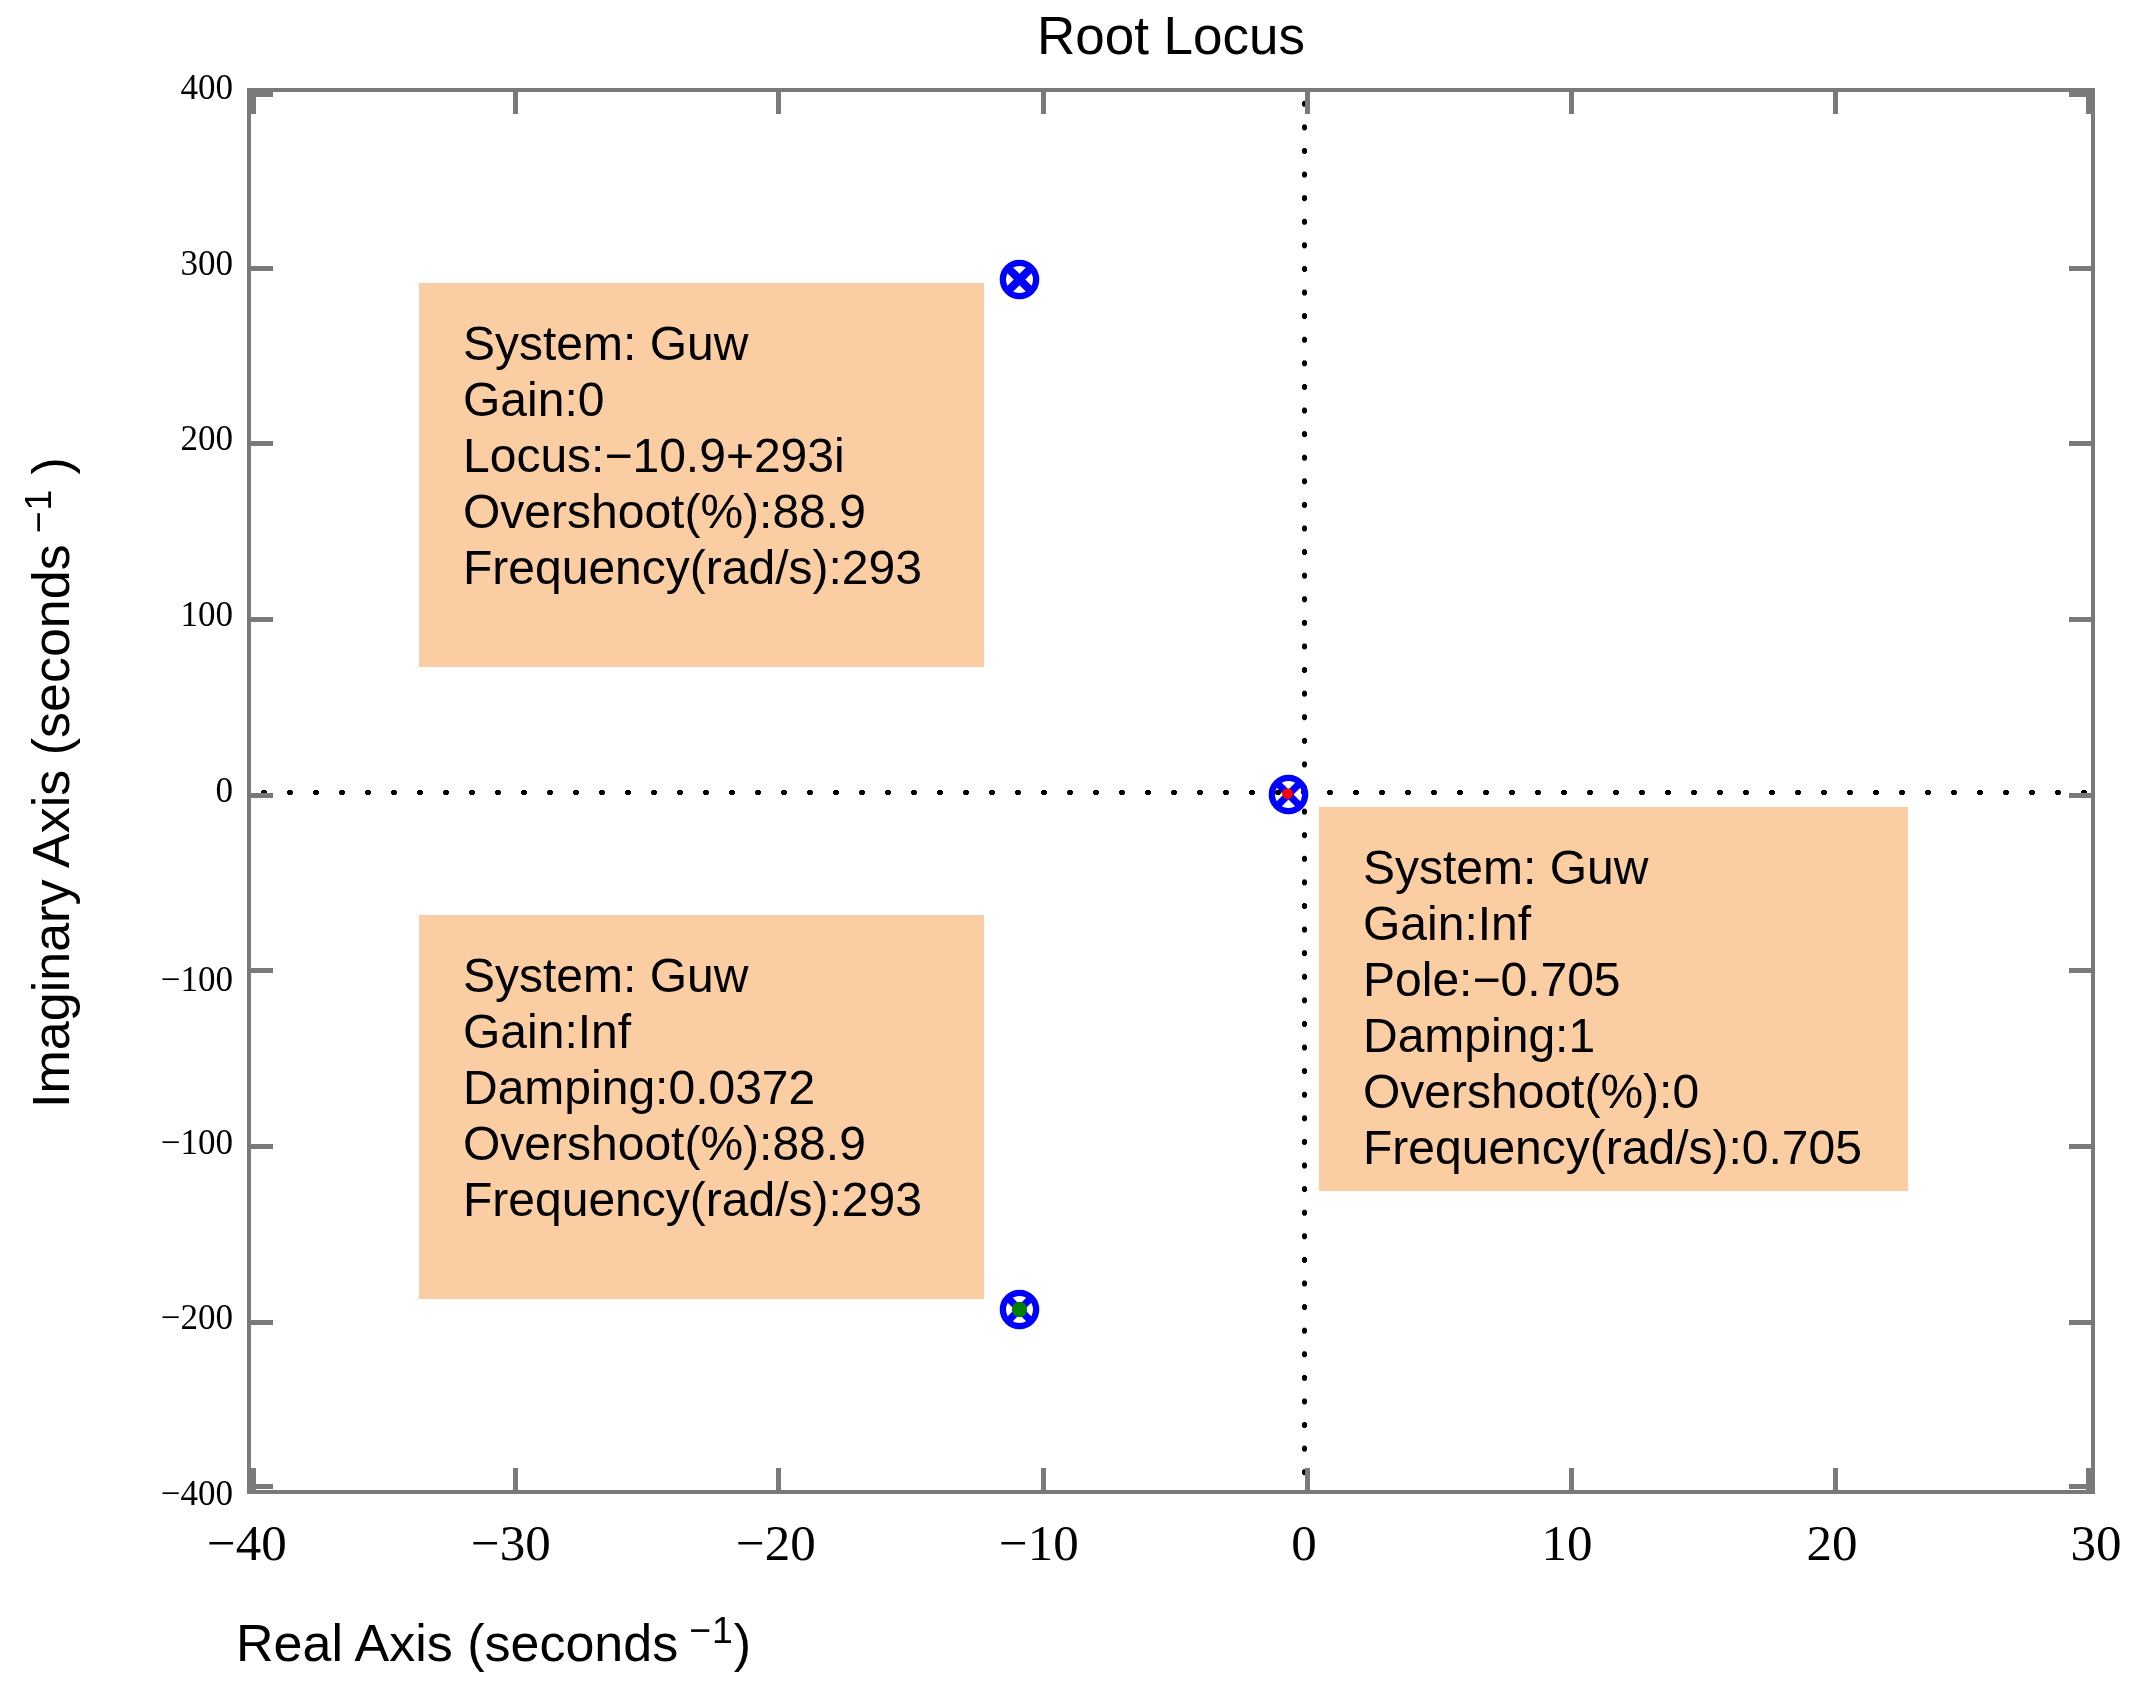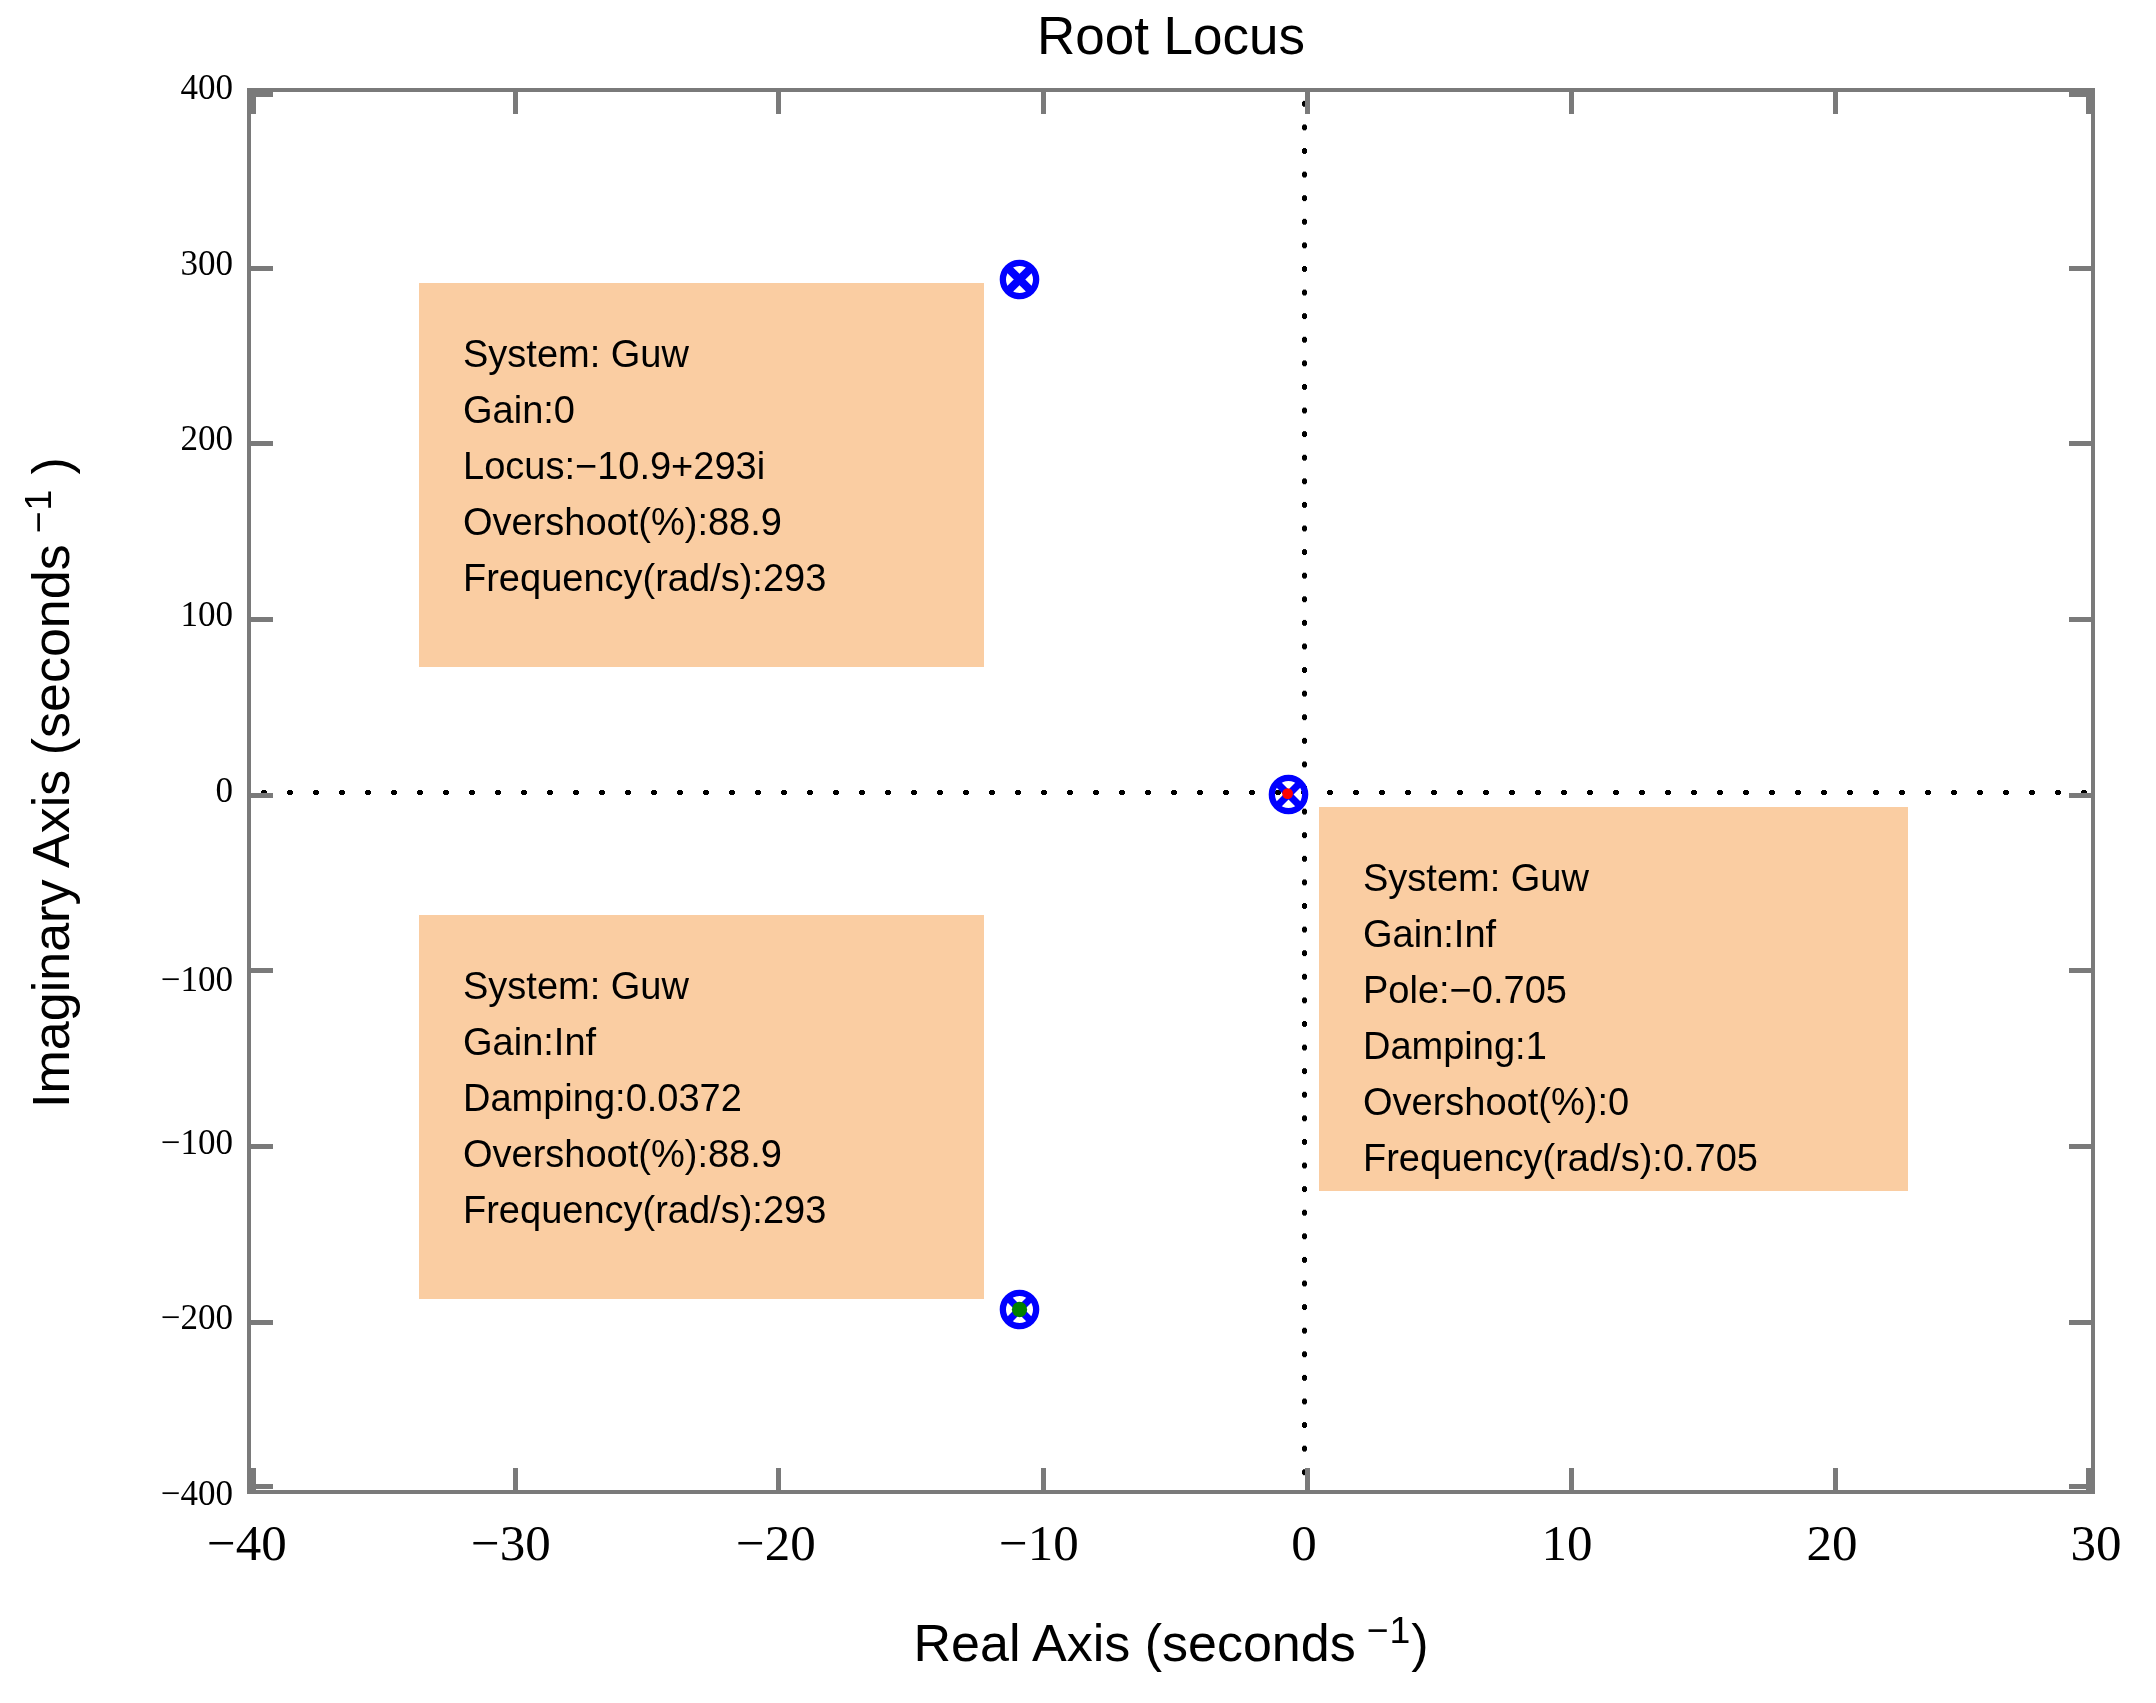--- a/index.html
+++ b/index.html
@@ -27,30 +27,30 @@
   .tk.yl{width:22px;height:4.5px;left:0;}
   .tk.yr{width:22px;height:4.5px;right:0;}
 
   
   .xlab{position:absolute;width:182px;text-align:center;top:1513px;
         font-family:"Liberation Serif",serif;font-size:51px;line-height:60px;}
   .ylab{position:absolute;width:211px;text-align:right;left:22px;
         font-family:"Liberation Serif",serif;font-size:35px;line-height:60px;}
 
   
-  .axis-x{position:absolute;left:247px;top:1598px;width:1848px;text-align:center;
+  .axis-x{position:absolute;left:236px;top:1598px;width:1848px;
           font-size:52px;line-height:64px;}
   .axis-y{position:absolute;left:-371px;top:746px;width:818px;height:73px;text-align:center;
           font-size:52px;line-height:73px;transform:rotate(-90deg);}
   sup.u{font-size:0.72em;vertical-align:super;margin-left:11px;letter-spacing:0.9px;}
 
   
   .tip{position:absolute;background:var(--tip-fill,#facda2);
-       padding:43px 18px 18px 44px;box-sizing:border-box;
-       font-size:38px;line-height:56px;white-space:nowrap;}
+       padding:33px 18px 18px 44px;box-sizing:border-box;
+       font-size:48px;line-height:56px;white-space:nowrap;}
   .tip div{font-family:"Liberation Sans",sans-serif;}
 
   .marker{position:absolute;width:45px;height:45px;}
 </style>
 </head>
 <body>
 
 <div id="figure">
 
   <div class="title">Root Locus</div>

